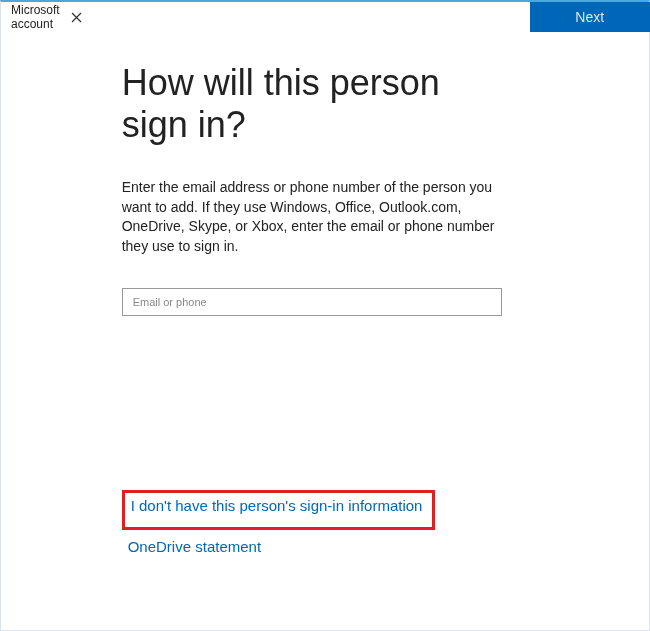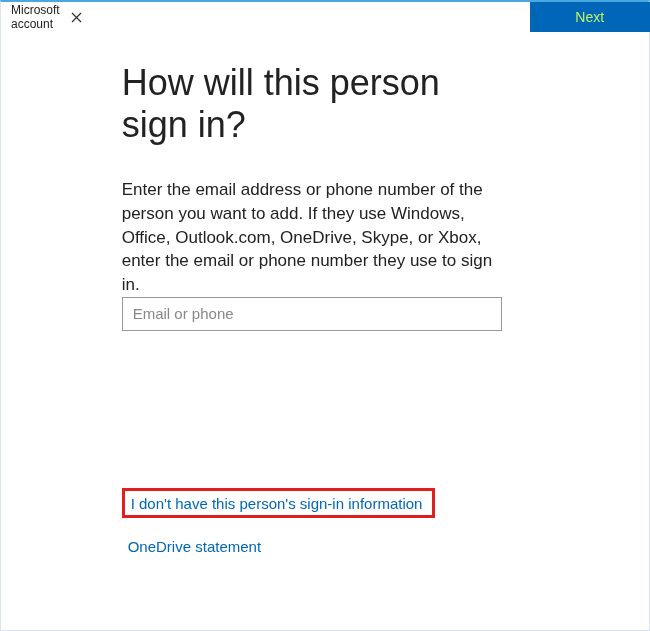--- a/index.html
+++ b/index.html
@@ -53,48 +53,49 @@
       flex-direction: column;
       position: relative;
     }
     .heading {
       font-size: 36px;
       font-weight: 400;
       color: #222;
       margin-bottom: 32px;
     }
     .description {
-      font-size: 17px;
+      font-size: 14px;
       color: #222;
       line-height: 1.4;
+      margin-bottom: 32px;
       max-width: 560px;
     }
     .input-field {
       width: 380px;
-      height: 34px;
+      height: 28px;
       border: 1px solid #999;
       padding: 8px 10px;
-      font-size: 15px;
+      font-size: 11px;
       color: #333;
       outline: none;
       font-family: inherit;
     }
     .input-field::placeholder {
       color: #888;
     }
     .links-area {
       position: absolute;
       left: 28px;
       bottom: 74px;
     }
     .highlight-box {
       border: 3px solid #e02020;
-      padding: 4px 10px 2px 6px;
+      padding: 4px 10px 12px 6px;
       display: inline-block;
-      margin-bottom: 16px;
+      margin-bottom: 4px;
     }
     .link {
       font-size: 15px;
       color: #0067b8;
       cursor: pointer;
       text-decoration: none;
       display: inline-block;
     }
     .privacy-link {
       margin-top: 4px;
@@ -109,21 +110,21 @@
     .btn {
       width: 120px;
       height: 30px;
       border: none;
       font-size: 14px;
       cursor: pointer;
       font-family: inherit;
     }
     .btn-primary {
       background: #0067b8;
-      color: #bef264;
+      color: #e5e5e5;
     }
     .btn-secondary {
       background: #ccc;
       color: #701a75;
     }
   </style>
 </head>
 <body>
 
 <div class="dialog">

